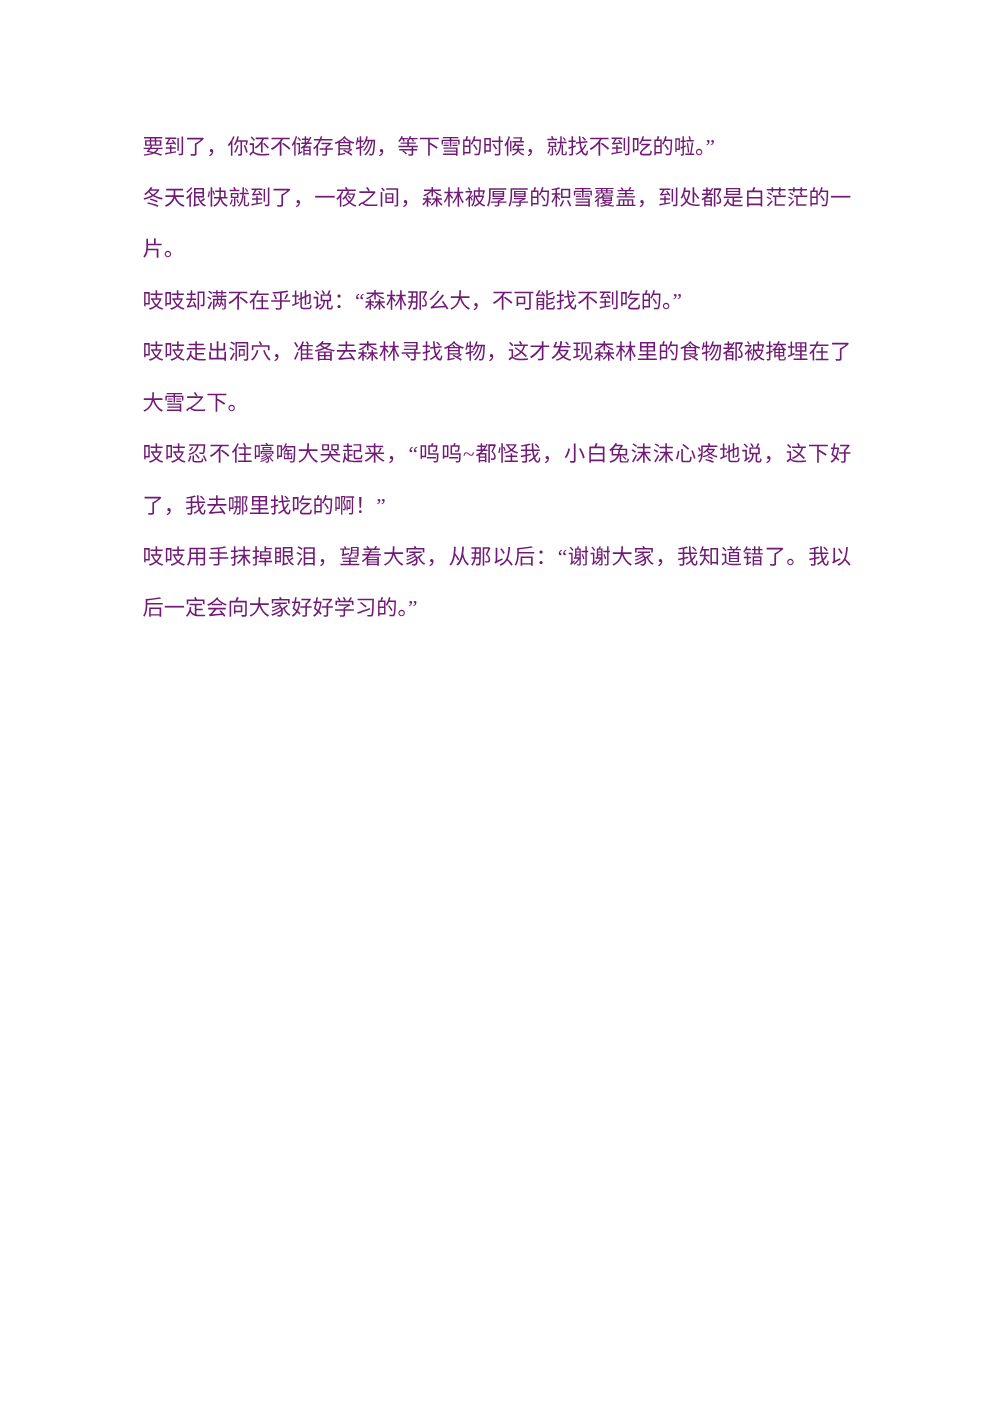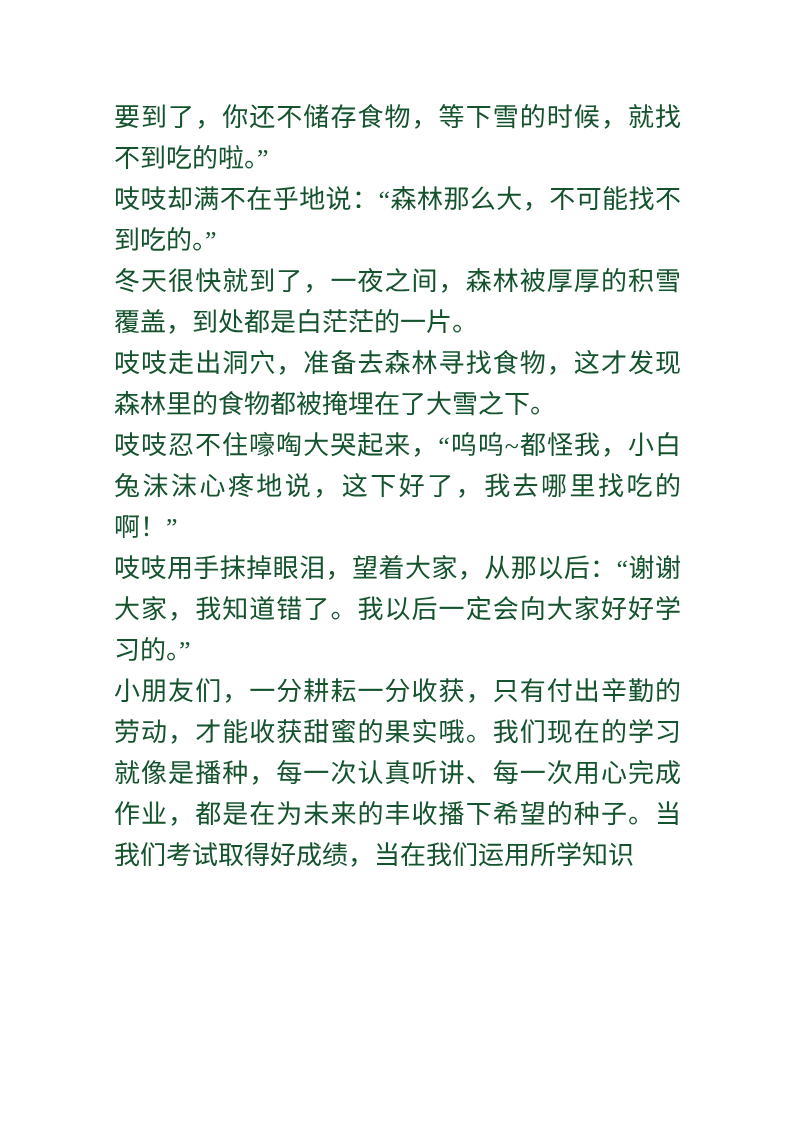--- a/index.html
+++ b/index.html
@@ -19,34 +19,33 @@
     height: 1122px;
     background: #ffffff;
     padding: 97px 112px 0 114px;
   }
   .text-block {
     width: 100%;
   }
   .para {
     margin: 0;
     padding: 0;
-    font-size: 26px;
+    font-size: 17px;
     line-height: 41px;
-    color: #14532d;
+    color: #701a75;
     text-align: justify;
     font-family: "Liberation Serif", "DejaVu Serif", serif;
     -webkit-font-smoothing: antialiased;
   }
 </style>
 </head>
 <body>
 
 <div class="page">
   <div class="text-block">
     <p class="para">要到了，你还不储存食物，等下雪的时候，就找不到吃的啦。”</p>
+    <p class="para">冬天很快就到了，一夜之间，森林被厚厚的积雪覆盖，到处都是白茫茫的一片。</p>
     <p class="para">吱吱却满不在乎地说：“森林那么大，不可能找不到吃的。”</p>
-    <p class="para">冬天很快就到了，一夜之间，森林被厚厚的积雪覆盖，到处都是白茫茫的一片。</p>
     <p class="para">吱吱走出洞穴，准备去森林寻找食物，这才发现森林里的食物都被掩埋在了大雪之下。</p>
     <p class="para">吱吱忍不住嚎啕大哭起来，“呜呜~都怪我，小白兔沫沫心疼地说，这下好了，我去哪里找吃的啊！”</p>
     <p class="para">吱吱用手抹掉眼泪，望着大家，从那以后：“谢谢大家，我知道错了。我以后一定会向大家好好学习的。”</p>
-    <p class="para">小朋友们，一分耕耘一分收获，只有付出辛勤的劳动，才能收获甜蜜的果实哦。我们现在的学习就像是播种，每一次认真听讲、每一次用心完成作业，都是在为未来的丰收播下希望的种子。当我们考试取得好成绩，当在我们运用所学知识</p>
   </div>
 </div>
 
 </body></html>

